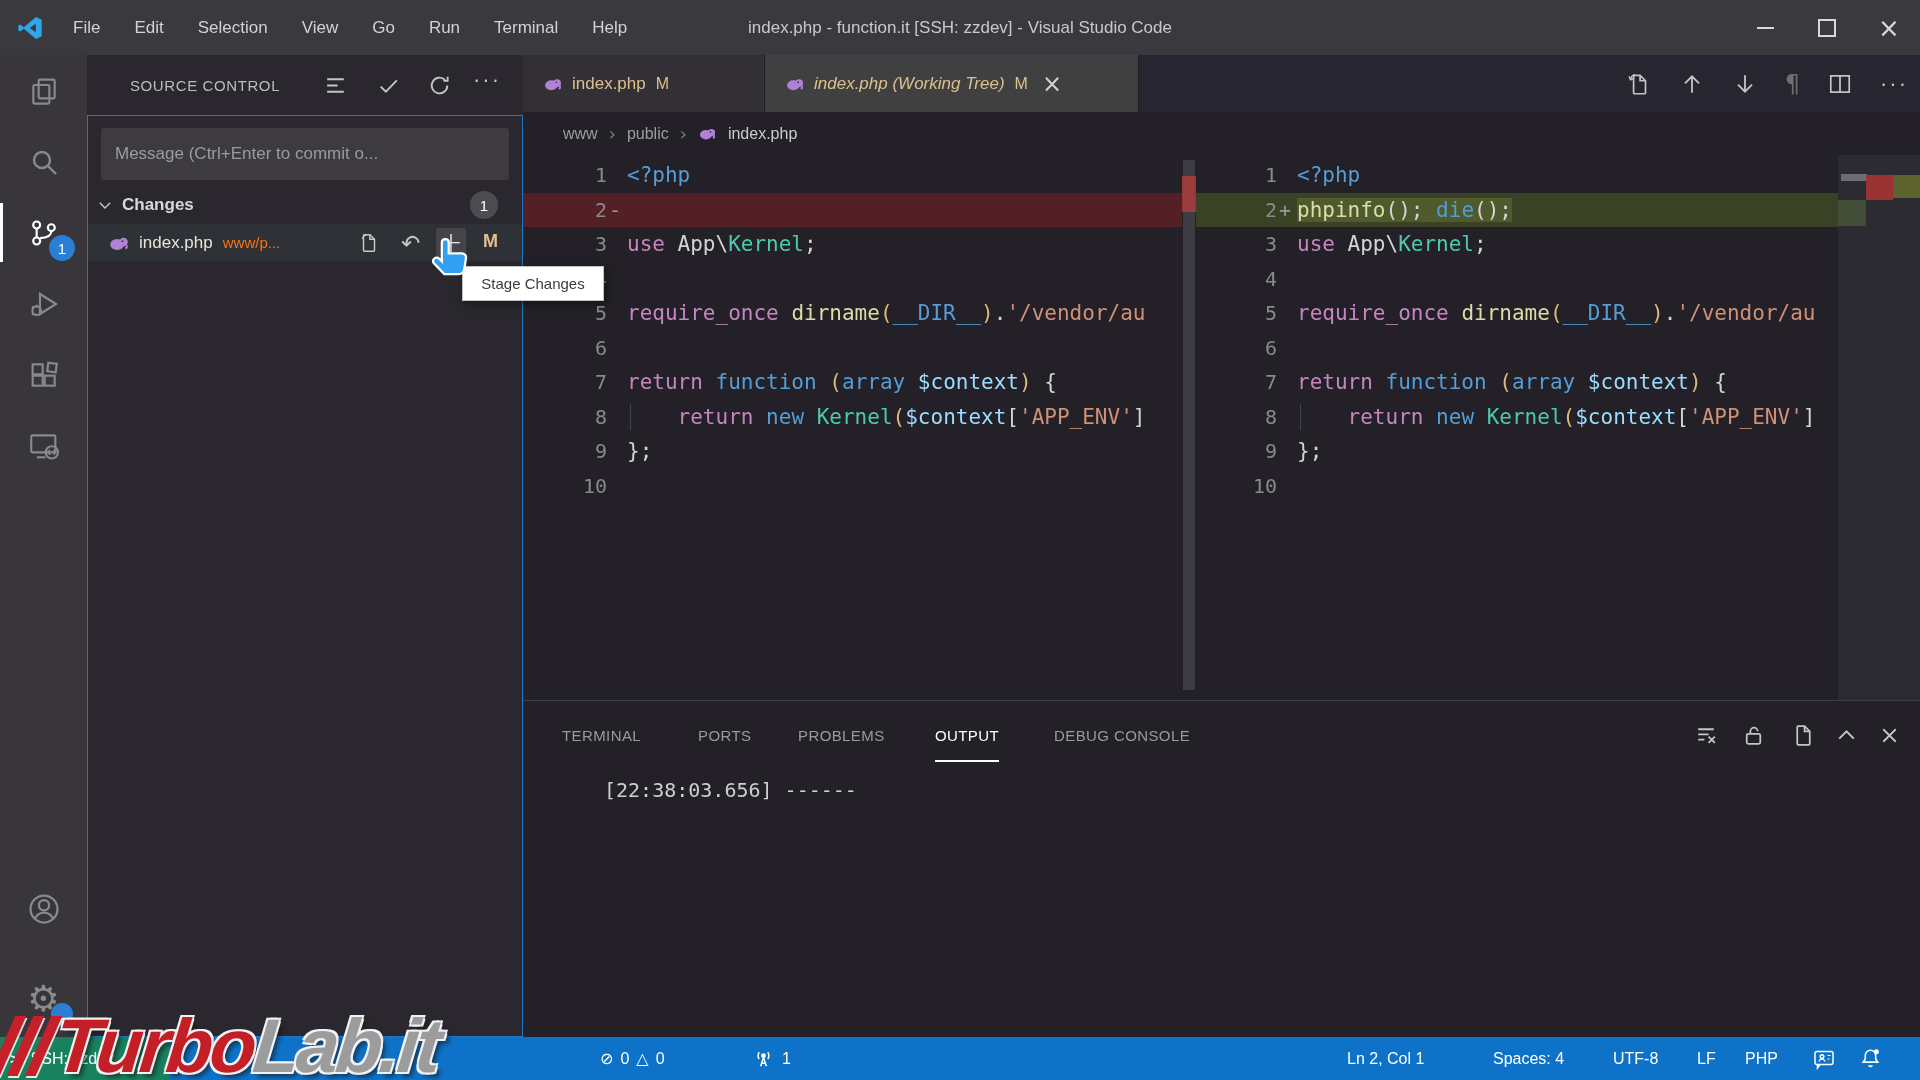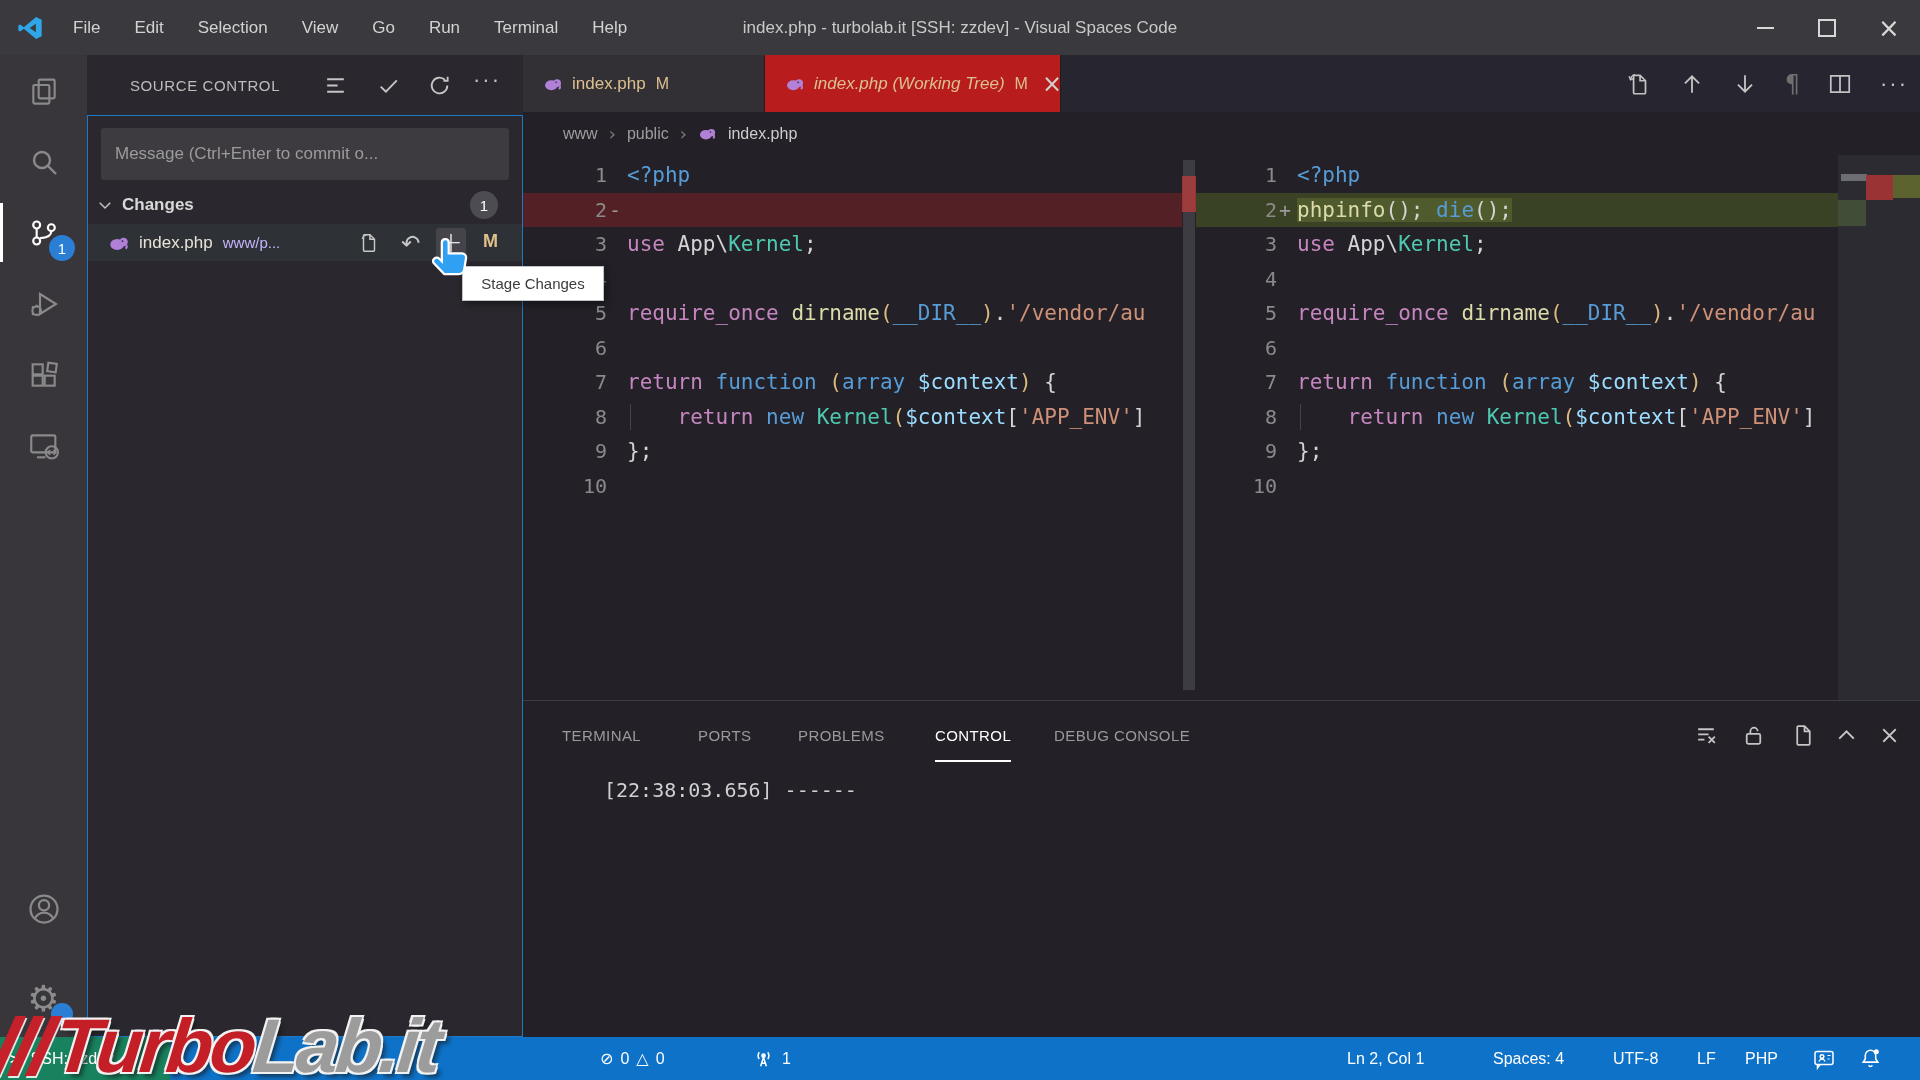--- a/index.html
+++ b/index.html
@@ -32,32 +32,32 @@
   .sidebar-header{height:60px;display:flex;align-items:center;padding-left:43px;font-size:15px;letter-spacing:.6px;color:#bdbdbd;position:relative;}
   .sh-icon{position:absolute;top:18px;color:#c5c5c5;}
   .sidebar-body{position:absolute;left:0;right:0;top:60px;bottom:0;border:1px solid #1f78c4;box-sizing:border-box;}
   .commit-box{margin:12px 13px 0 13px;height:52px;background:#3d3b40;border-radius:3px;display:flex;align-items:center;
     padding:0 14px;color:#9b9b9b;font-size:17px;white-space:nowrap;overflow:hidden;}
   .changes-row{display:flex;align-items:center;height:38px;margin-top:6px;padding-left:8px;color:#d8d8d8;font-size:17px;font-weight:bold;position:relative;}
   .changes-badge{position:absolute;right:24px;top:5px;width:28px;height:28px;border-radius:50%;background:#4d4c52;color:#fff;
     font-size:15px;font-weight:normal;display:flex;align-items:center;justify-content:center;}
   .file-row{height:37px;background:#2e3135;display:flex;align-items:center;position:relative;padding-left:20px;}
   .file-name{font-size:17px;color:#e8e3d8;margin-left:9px;}
-  .file-path{font-size:15px;color:#c4b5fd;margin-left:10px;}
+  .file-path{font-size:15px;color:#f97316;margin-left:10px;}
   .row-action{position:absolute;top:4px;width:30px;height:30px;display:flex;align-items:center;justify-content:center;color:#c8c8c8;}
   .plus-hover{background:#45444a;border-radius:3px;}
   .plus-glyph{font-size:28px;font-weight:300;line-height:28px;color:#e6e6e6;font-family:"DejaVu Sans",sans-serif;}
   .undo-glyph{font-size:23px;color:#c8c8c8;font-family:"DejaVu Sans",sans-serif;}
   .m-badge{position:absolute;right:24px;top:7px;font-size:18px;font-weight:bold;color:#e2c08d;}
   
   .editor{position:absolute;left:523px;top:55px;right:0;bottom:43px;background:#232127;}
   .tabstrip{position:absolute;left:0;right:0;top:0;height:57px;background:#272530;}
   .tab{position:absolute;top:0;height:57px;display:flex;align-items:center;box-sizing:border-box;border-right:1px solid #1e1d22;}
   .tab1{left:0;width:242px;background:#322f35;padding-left:20px;}
-  .tab2{left:242px;width:296px;background:#b91c1c;padding-left:20px;}
+  .tab2{left:242px;width:374px;background:#404040;padding-left:20px;}
   .tab-label{font-size:17px;color:#dcc08f;margin-left:9px;white-space:nowrap;}
   .tab2 .tab-label{font-style:italic;}
   .tab-m{font-size:16px;color:#dcc08f;margin-left:10px;}
   .tab-close{margin-left:14px;color:#d2d2d2;font-size:24px;line-height:24px;font-family:"DejaVu Sans",sans-serif;}
   .editor-actions{position:absolute;right:12px;top:0;height:57px;display:flex;align-items:center;gap:27px;color:#c3c3c3;}
   .dim{color:#6f6f6f;}
   .more-dots{font-size:22px;letter-spacing:2px;color:#c3c3c3;}
   .pilcrow{font-size:24px;color:#6f6f6f;font-family:"DejaVu Sans",sans-serif;}
   .breadcrumb{position:absolute;left:0;right:0;top:57px;height:43px;display:flex;align-items:center;padding-left:40px;gap:11px;
     color:#9d9d9d;font-size:16px;background:#232127;}
@@ -130,21 +130,21 @@
     <div class="menus">
       <span class="menu-item">File</span>
       <span class="menu-item">Edit</span>
       <span class="menu-item">Selection</span>
       <span class="menu-item">View</span>
       <span class="menu-item">Go</span>
       <span class="menu-item">Run</span>
       <span class="menu-item">Terminal</span>
       <span class="menu-item">Help</span>
     </div>
-    <span class="win-title">index.php - turbolab.it [SSH: zzdev] - Visual Spaces Code</span>
+    <span class="win-title">index.php - function.it [SSH: zzdev] - Visual Studio Code</span>
     <div class="win-controls">
       <span class="win-btn">
           <span class="min-glyph"></span>
         </span>
       <span class="win-btn">
           <span class="max-glyph"></span>
         </span>
       <span class="win-btn">
           <span class="close-glyph">×</span>
         </span>
@@ -471,21 +471,21 @@
         <div class="mark-red"></div>
         <div class="mark-olive"></div>
         <div class="mark-green"></div>
       </div>
     </div>
 
     <div class="panel">
       <span class="ptab" style="left:39px;">TERMINAL</span>
       <span class="ptab" style="left:175px;">PORTS</span>
       <span class="ptab" style="left:275px;">PROBLEMS</span>
-      <span class="ptab active" style="left:412px;">CONTROL</span>
+      <span class="ptab active" style="left:412px;">OUTPUT</span>
       <span class="ptab" style="left:531px;">DEBUG CONSOLE</span>
 
       <span class="panel-action" style="left:1165px;">
           <svg width="25" height="25" viewBox="0 0 24 24" fill="none" stroke="currentColor" stroke-width="1.7">
             <path d="M4 6h15M4 11h10M4 16h6"></path>
             <path d="M14 13l6 6M20 13l-6 6"></path>
           </svg>
         </span>
       <span class="panel-action" style="left:1212px;">
           <svg width="25" height="25" viewBox="0 0 24 24" fill="none" stroke="currentColor" stroke-width="1.7">

